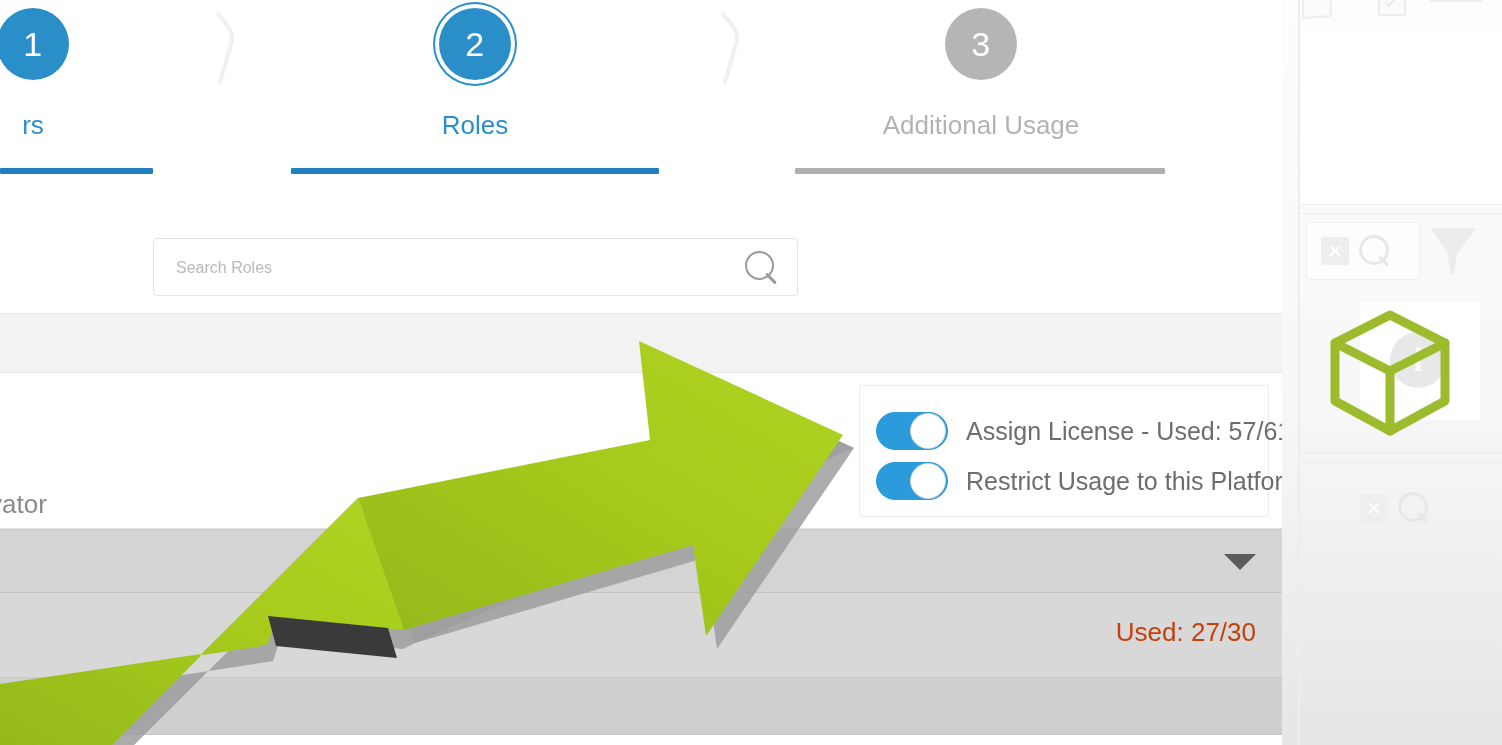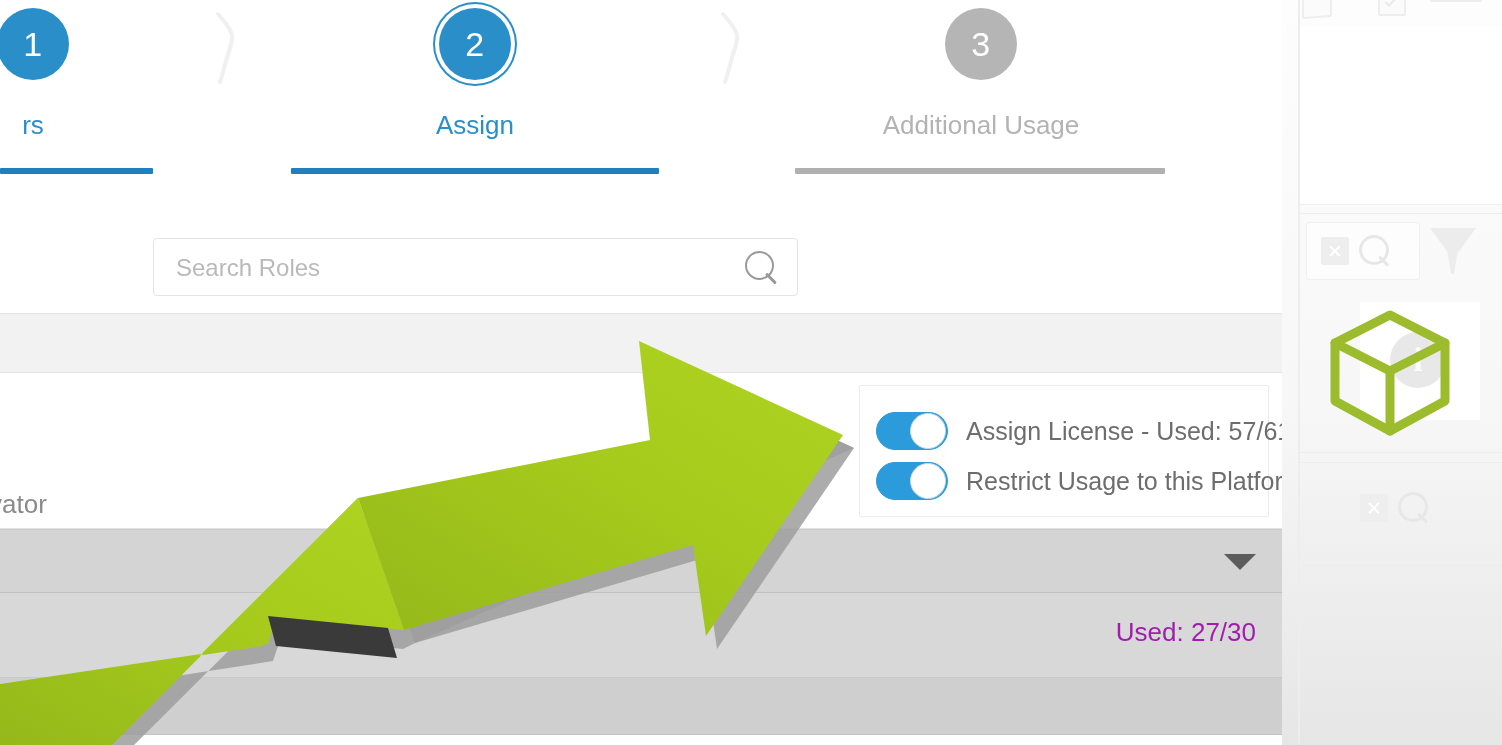--- a/index.html
+++ b/index.html
@@ -181,21 +181,21 @@
   
   .search-wrap {
     position: absolute; left: 153px; top: 238px; width: 645px; height: 58px;
     border: 1px solid #e4e4e4; border-radius: 4px; background: #ffffff;
     box-sizing: border-box;
   }
   .search-input {
     position: absolute; left: 20px; top: 0; width: 560px; height: 56px;
     border: 0; outline: none; background: transparent;
     font-family: "Liberation Sans", sans-serif;
-    font-size: 24px; color: #5c5c5c;
+    font-size: 16px; color: #5c5c5c;
   }
   .search-input::placeholder { color: #b9b9b9; }
   .search-mag {
     position: absolute; right: 16px; top: 12px; width: 36px; height: 36px;
   }
   .search-mag .ring {
     position: absolute; left: 0; top: 0; width: 25px; height: 25px;
     border: 2.5px solid #9a9a9a; border-radius: 50%;
   }
   .search-mag .hdl {
@@ -265,21 +265,21 @@
     border-top: 16px solid #5c5c5c;
   }
   .band-used {
     position: relative; height: 84px;
     background: #d8d8d8;
     border-bottom: 1px solid #c9c9c9;
     border-right: 1px solid #c9c9c9;
   }
   .used-text {
     position: absolute; right: 26px; top: 24px;
-    font-size: 26px; color: #a21caf; white-space: nowrap;
+    font-size: 26px; color: #c2410c; white-space: nowrap;
   }
   .band-foot {
     position: relative; height: 56px;
     background: #cfcfcf;
     border-bottom: 1px solid #c4c4c4;
     border-right: 1px solid #c9c9c9;
   }
 
   
   .arrow-layer {
@@ -366,21 +366,21 @@
       <div class="step-sep" style="left:208px">
         <svg width="40" height="76" viewBox="0 0 40 76" xmlns="http://www.w3.org/2000/svg">
           <path d="M10 4 C26 22, 26 26, 22 38 C18 50, 16 60, 12 72" fill="none" stroke="#f0f0f0" stroke-width="4" stroke-linecap="round"></path>
         </svg>
       </div>
 
       <div class="step active" style="left:392px; width:166px">
         <div class="step-circle">
           <span>2</span>
         </div>
-        <div class="step-label">Assign</div>
+        <div class="step-label">Roles</div>
         <div class="step-bar" style="left:-101px; width:368px"></div>
       </div>
 
       <div class="step-sep" style="left:713px">
         <svg width="40" height="76" viewBox="0 0 40 76" xmlns="http://www.w3.org/2000/svg">
           <path d="M10 4 C26 22, 26 26, 22 38 C18 50, 16 60, 12 72" fill="none" stroke="#f0f0f0" stroke-width="4" stroke-linecap="round"></path>
         </svg>
       </div>
 
       <div class="step todo" style="left:898px; width:166px">

